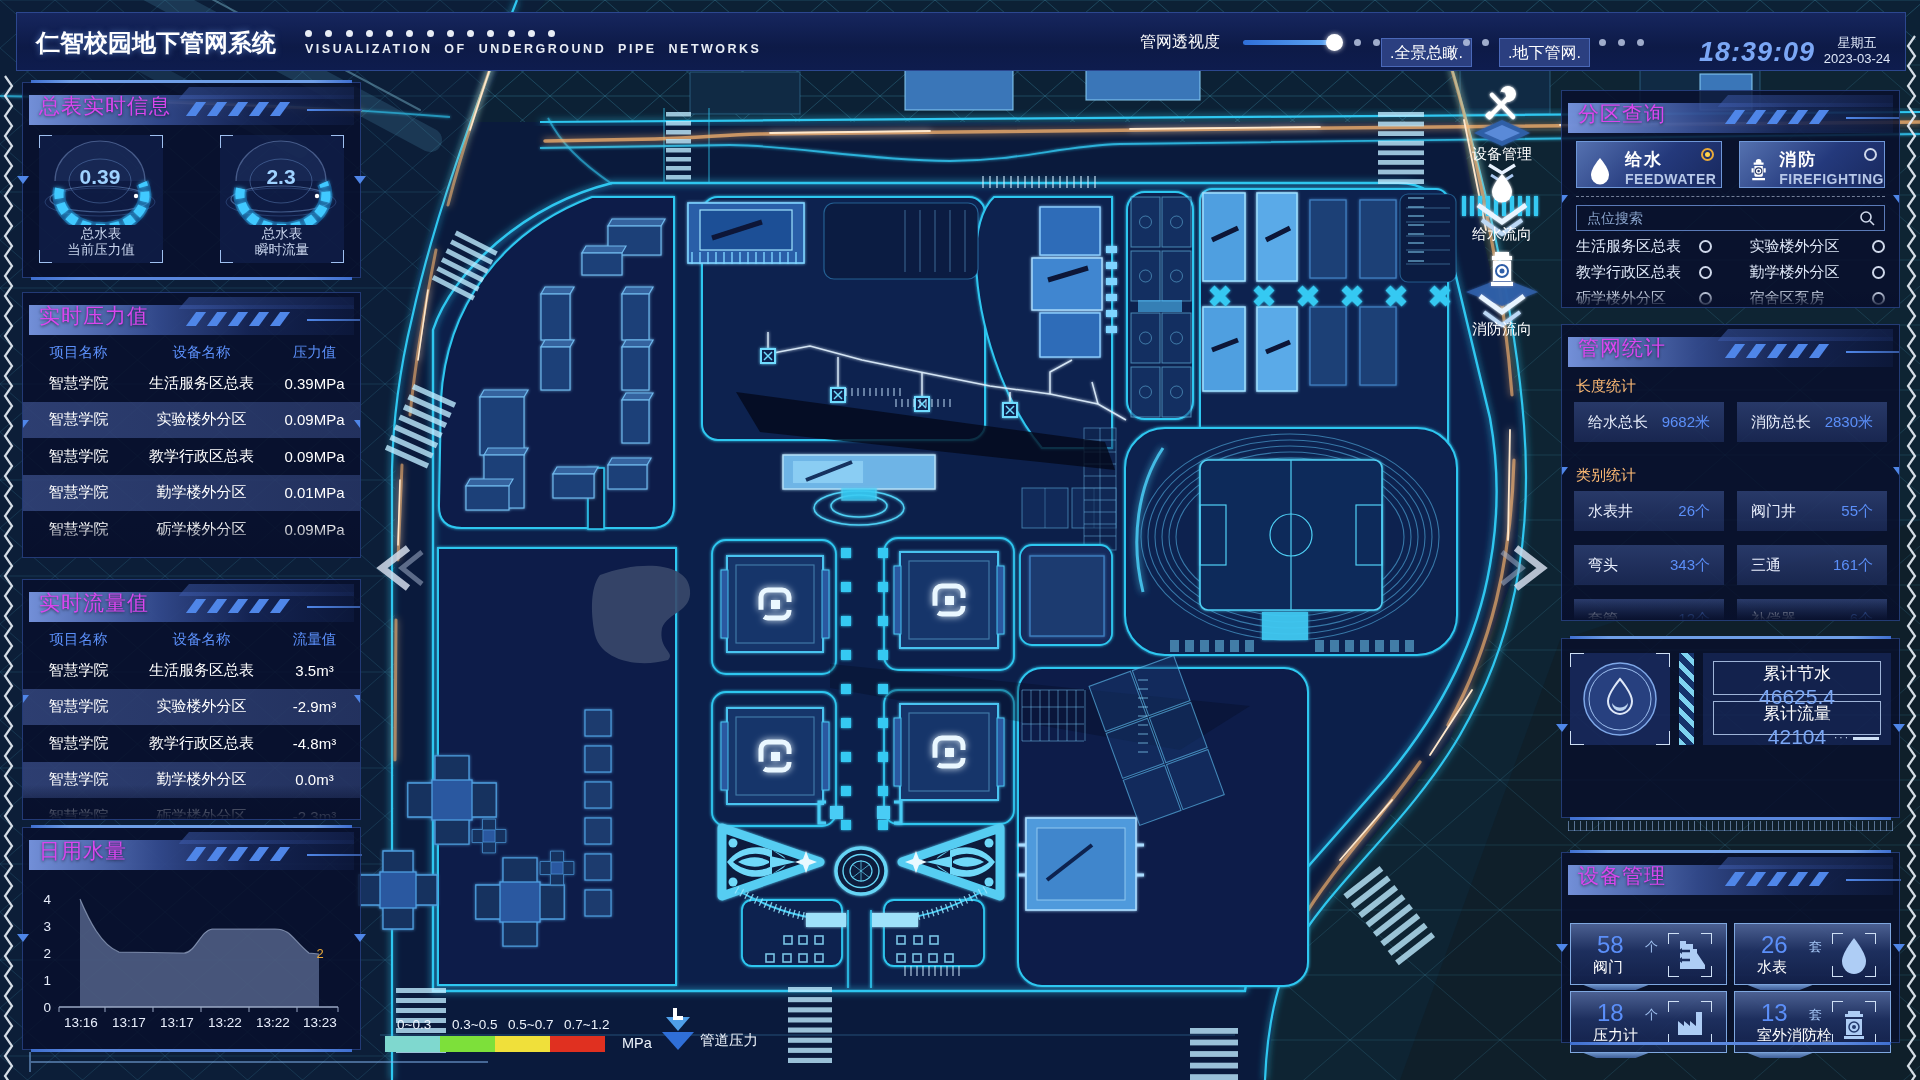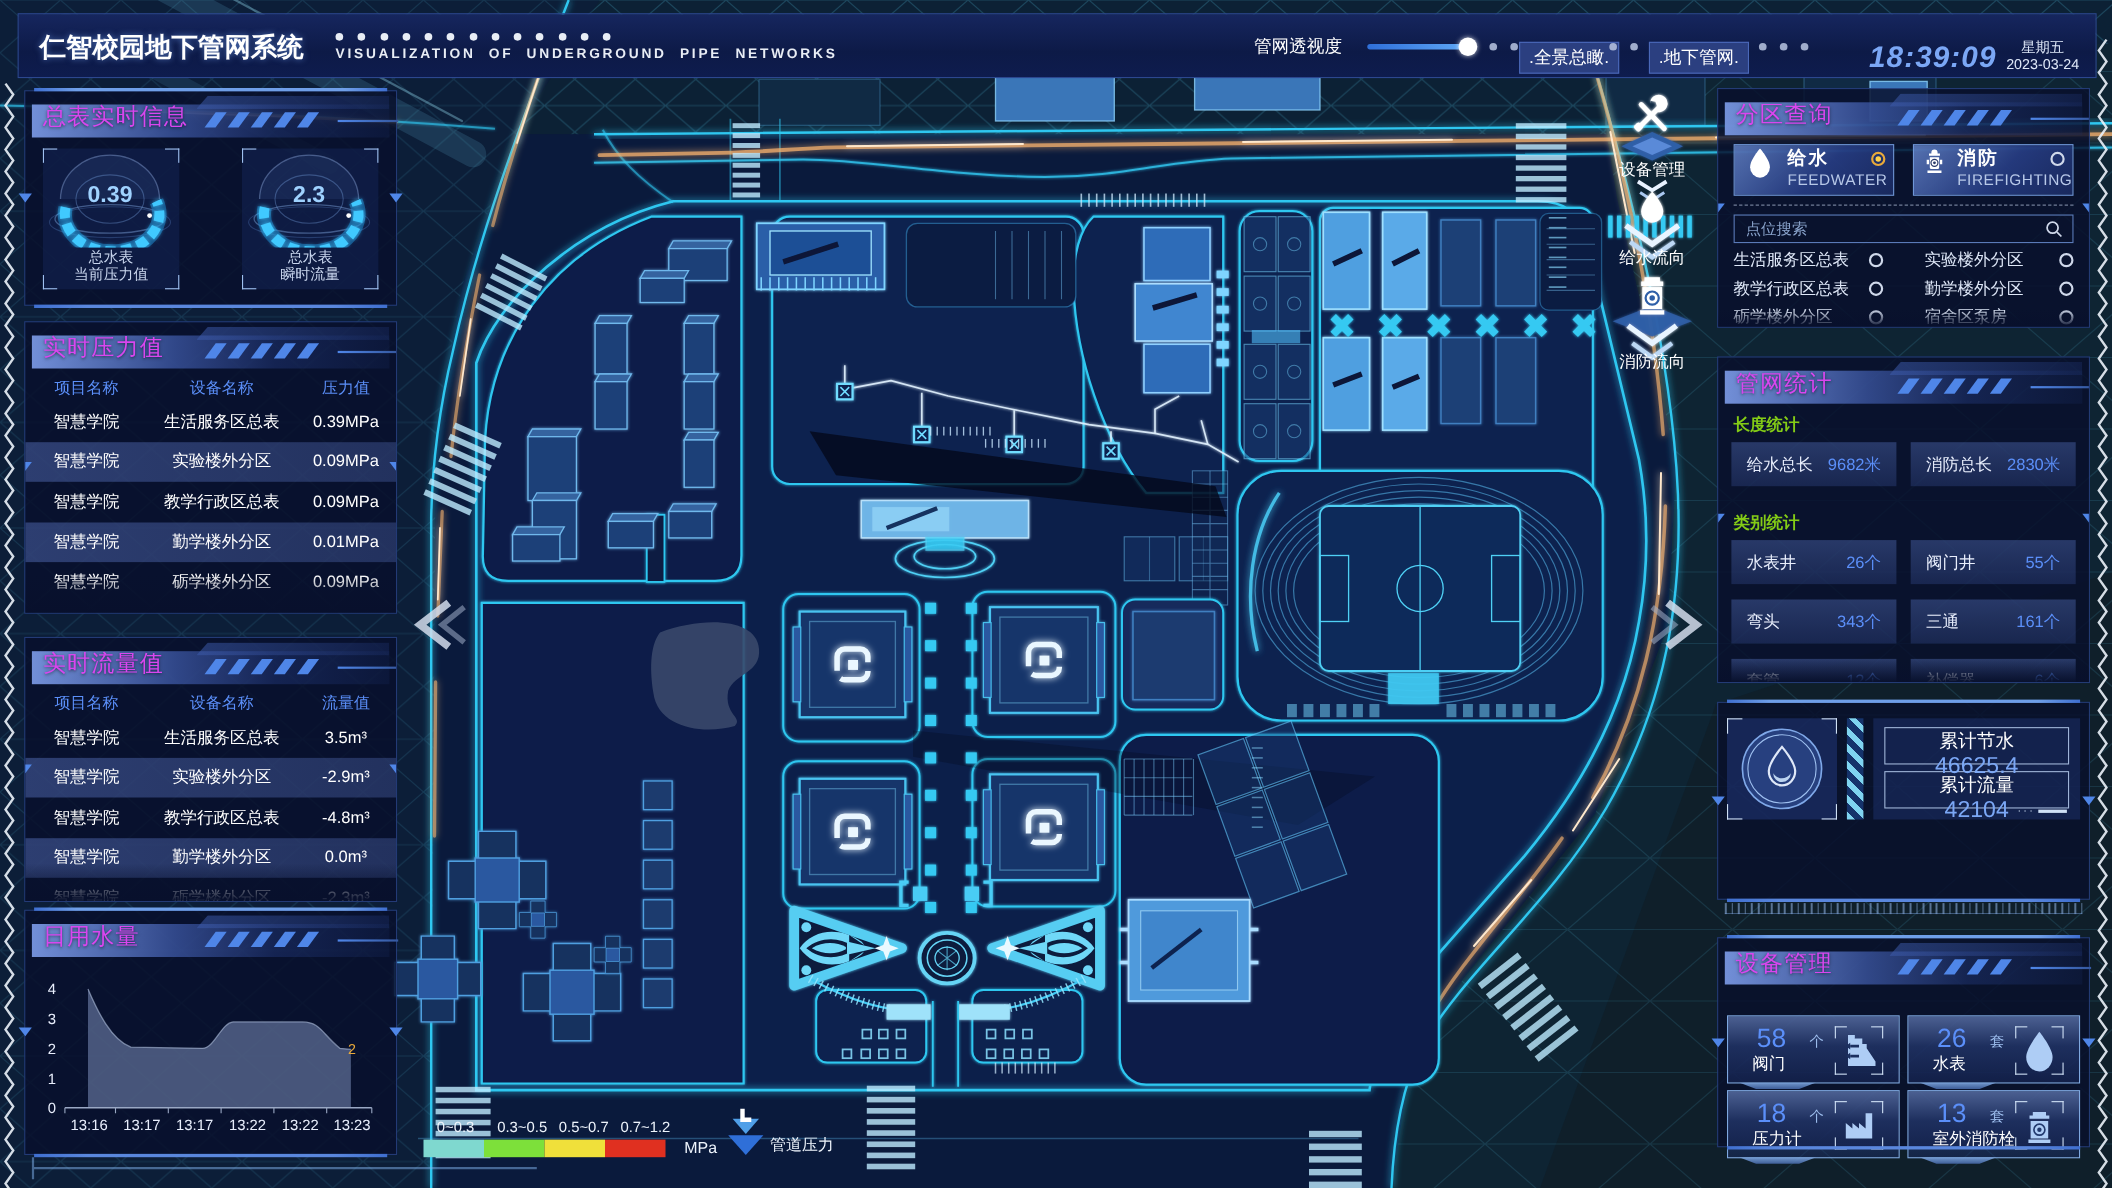--- a/index.html
+++ b/index.html
@@ -41,33 +41,33 @@
 .tr.lt{background:linear-gradient(90deg,rgba(96,124,205,.42),rgba(96,124,205,.30));}
 .c1{width:33%;}.c2{width:40%;}.c3{width:27%;}
 
 #gaugerow{display:flex;justify-content:space-between;padding:10px 16px 0 16px;}
 .gbox{position:relative;width:124px;height:128px;background:rgba(25,45,105,.35);}
 .gbox .ck{position:absolute;width:12px;height:12px;border:1.5px solid #9fc0f0;}
 .glabel{position:absolute;left:0;right:0;bottom:5px;text-align:center;font-size:13.5px;line-height:16px;color:#c9d6ee;}
 
 #chartwrap{position:relative;}
 
-.zbtn{position:relative;width:146px;height:47px;background:linear-gradient(135deg,rgba(110,145,220,.75),rgba(45,70,150,.75) 55%,rgba(28,46,105,.8));border:1px solid #6f97d8;box-sizing:border-box;display:flex;align-items:flex-start;}
+.zbtn{position:relative;width:146px;height:47px;background:linear-gradient(135deg,rgba(110,145,220,.75),rgba(45,70,150,.75) 55%,rgba(28,46,105,.8));border:1px solid #6f97d8;box-sizing:border-box;display:flex;align-items:flex-end;font-weight:bold;}
 .zbtn .zt{margin-left:10px;color:#fff;}
 .zbtn .zt b{font-size:17px;letter-spacing:2px;}
 .zbtn .zt span{display:block;font-size:14px;color:#b7c8e8;letter-spacing:.5px;margin-top:0;}
 .zbtn .radio{position:absolute;right:7px;top:6px;width:13px;height:13px;border-radius:50%;border:2px solid #cfd8ea;box-sizing:border-box;}
 .zbtn .radio.on:after{content:"";position:absolute;left:2px;top:2px;width:5px;height:5px;border-radius:50%;background:#ffd24a;}
 .zbtn .radio.on{border-color:#e8a93a;}
 .srch{position:relative;margin:8px 14px 0 14px;height:24px;border:1px solid #5a7ab8;color:#8aa4cc;font-size:14px;line-height:24px;padding-left:10px;}
 .rlist{margin:2px 14px 0 14px;font-size:15px;color:#dfe8f8;}
 .rrow{display:flex;height:26px;align-items:center;font-size:15px;}
 .rrow .lbl{width:126px;}
 .rrow .cir{width:13px;height:13px;border-radius:50%;border:2px solid #cfd8ea;box-sizing:border-box;margin-right:38px;}
-.subh{margin:10px 0 6px 14px;font-size:15px;color:#84cc16;font-weight:bold;}
+.subh{margin:10px 0 6px 14px;font-size:15px;color:#fdba74;}
 .chips{display:flex;flex-wrap:wrap;justify-content:space-between;padding:0 12px;}
 .chip{width:150px;height:40px;margin-bottom:14px;background:linear-gradient(180deg,rgba(90,120,200,.38),rgba(60,85,160,.30));display:flex;align-items:center;justify-content:space-between;box-sizing:border-box;padding:0 14px;}
 .chip b{font-weight:normal;font-size:15px;color:#e8eefc;}
 .chip span{font-size:15px;color:#5b8ff9;}
 
 #cumbox{display:flex;margin:14px 8px 0 8px;height:92px;}
 #cumicon{position:relative;width:100px;height:92px;background:rgba(40,65,140,.45);}
 #cumicon .ck{position:absolute;width:13px;height:13px;border:1.5px solid #cfe0f5;}
 #stripe{width:15px;height:92px;margin:0 9px;background:repeating-linear-gradient(45deg,#7fd4f0 0 5px,#15336b 5px 11px);}
 #cumvals{flex:1;background:rgba(40,65,140,.35);padding:8px 10px;box-sizing:border-box;position:relative;}
@@ -1201,21 +1201,21 @@
             <text x="154" y="157">13:17</text>
             <text x="202" y="157">13:22</text>
             <text x="250" y="157">13:22</text>
             <text x="297" y="157">13:23</text>
       </g>
       <text x="297" y="88" font-size="13" fill="#e8a93a" text-anchor="middle">2</text>
     </svg>
   </div>
 </div>
 
-<div class="panel" id="r1" style="left:1561px;top:80px;height:218px;overflow:hidden;">
+<div class="panel" id="r1" style="left:1561px;top:90px;height:218px;overflow:hidden;">
   <div class="phead">
         <div class="bg"></div>
         <div class="bg2"></div>
     <span class="ptitle">分区查询</span>
     <span class="psl">
           <i></i>
           <i></i>
           <i></i>
           <i></i>
           <i></i>

